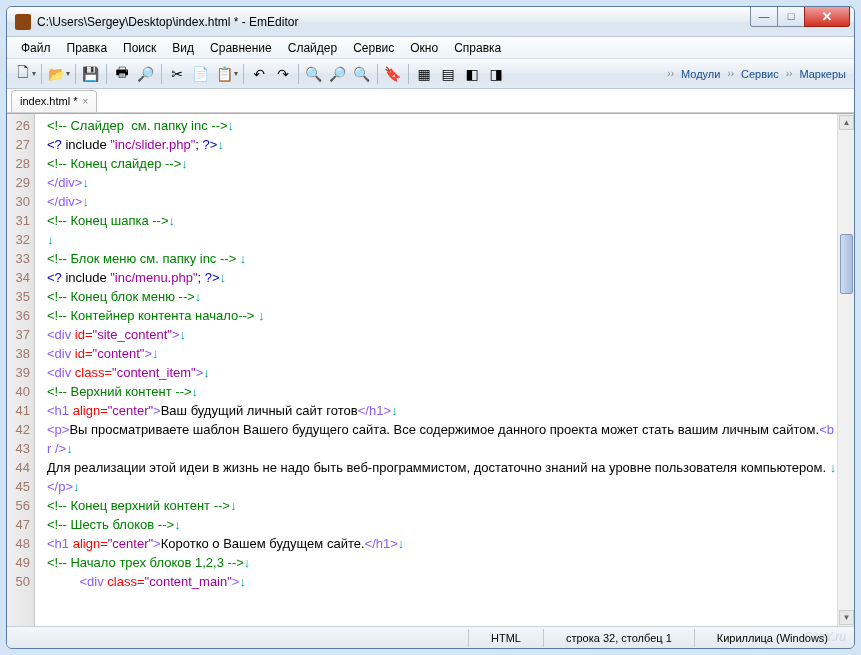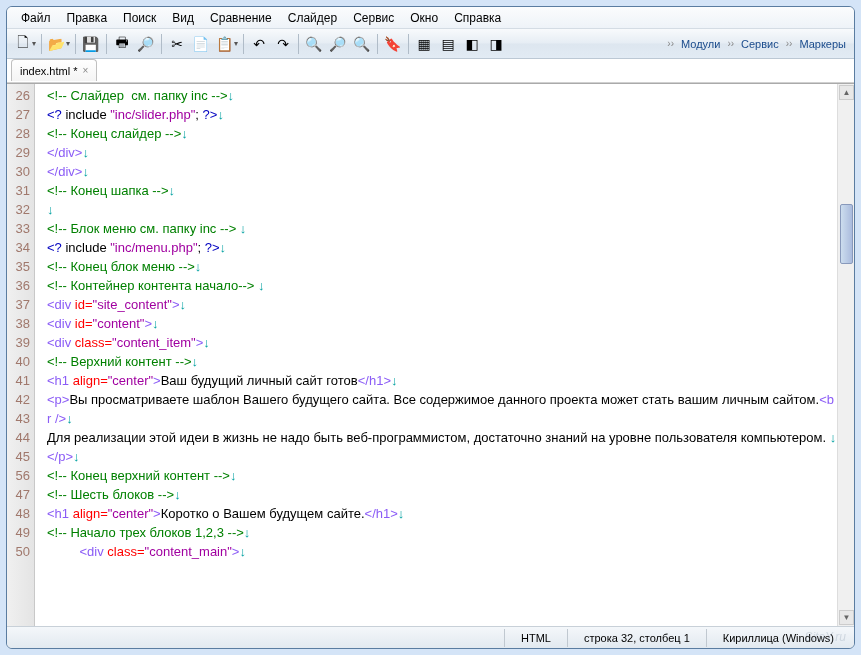--- a/index.html
+++ b/index.html
@@ -14,42 +14,51 @@
 .winbtn.close{background:linear-gradient(#f0a0a0,#d03020);color:#fff;border-color:#a02010;margin-right:4px;width:46px;border-bottom-right-radius:3px;font-size:13px;font-weight:bold}
 .menubar{height:22px;background:linear-gradient(#fbfcfd,#eef3f8);border-bottom:1px solid #d4dce4;display:flex;align-items:center;padding-left:6px;font-size:12px}
 .menuitem{padding:14px 8px;cursor:default}
 .toolbar{height:30px;background:linear-gradient(#f8fafc,#e6edf4 49%,#dde6ef 51%,#e2ebf4);border-bottom:1px solid #bcc8d4;display:flex;align-items:center;padding:0 4px;font-size:11px}
 .tbtn{width:22px;height:22px;display:flex;align-items:center;justify-content:center;font-size:14px;margin:0 1px}
 .tsep{width:1px;height:20px;background:#b0bcc8;margin:0 3px}
 .drop{font-size:8px;color:#555;margin-left:-3px;margin-right:2px}
 .spacer{flex:1}
 .tool-label{color:#1a4b8c;padding:0 4px;font-size:11px}
 .chev{color:#888;font-size:10px;padding:0 3px}
-.tabbar{height:24px;background:#fff;border-bottom:1px solid #d0d0d0;display:flex;align-items:flex-start;padding-left:4px}
+.tabbar{height:24px;background:#fff;border-bottom:1px solid #d0d0d0;display:flex;align-items:center;padding-left:4px}
 .tab{height:22px;background:linear-gradient(#fff,#f4f4f4);border:1px solid #c0c0c0;border-bottom:none;border-radius:4px 4px 0 0;padding:3px 8px;font-size:11px;display:flex;align-items:center;gap:5px}
 .tab-x{color:#888;font-size:10px;cursor:pointer}
 .editor-wrap{flex:1;display:flex;background:#fff;border-top:1px solid #aaa;overflow:hidden;position:relative}
 .gutter{width:28px;background:linear-gradient(90deg,#f0f0f0,#e4e4e4);border-right:1px solid #c8c8c8;font-family:Consolas,monospace;font-size:13px;color:#a0786c;text-align:right;padding-right:4px;padding-top:2px;line-height:19px}
 .code{flex:1;font-family:Consolas,"Courier New",monospace;font-size:13px;line-height:19px;padding-top:2px;padding-left:12px;white-space:pre;overflow:hidden}
 .scrollbar{width:17px;background:#f0f0f0;border-left:1px solid #ddd;position:relative}
 .scroll-thumb{position:absolute;top:120px;left:2px;width:13px;height:60px;background:linear-gradient(90deg,#cde,#abd);border:1px solid #89b;border-radius:2px}
 .scroll-btn{position:absolute;width:15px;height:15px;left:1px;background:#e8e8e8;border:1px solid #ccc;font-size:8px;text-align:center;line-height:13px;color:#666}
 .scroll-btn.up{top:1px}
 .scroll-btn.dn{bottom:1px}
 .statusbar{height:22px;background:linear-gradient(#f4f7fa,#e2e9f0);border-top:1px solid #c8d0d8;display:flex;align-items:center;font-size:11px;padding:0 4px}
-.statusbar>span{padding:0 16px;border-left:1px solid #c0c8d0;height:18px;line-height:18px}
+.statusbar>span{padding:0 22px;border-left:1px solid #c0c8d0;height:18px;line-height:18px}
 .statusbar .stretch{flex:1;border:none}
 .watermark{position:absolute;right:8px;bottom:4px;font-size:12px;color:rgba(120,140,160,.25);font-style:italic}
 
 .c-cm{color:#008000}.c-tg{color:#8b5cf6}.c-at{color:#ff0000}.c-st{color:#a000a0}.c-bl{color:#0000c0}.c-nl{color:#00a0a0}.c-tx{color:#000000}
 </style>
 </head>
 <body>
 
 <div class="window">
+ <div class="titlebar">
+  <span class="title-icon"></span>
+  <span class="title-text">C:\Users\Sergey\Desktop\index.html * - EmEditor</span>
+  <div class="winbtns">
+   <div class="winbtn min">—</div>
+   <div class="winbtn">□</div>
+   <div class="winbtn close">✕</div>
+  </div>
+ </div>
 
  <div class="menubar" id="menubar">
       <span class="menuitem">Файл</span>
       <span class="menuitem">Правка</span>
       <span class="menuitem">Поиск</span>
       <span class="menuitem">Вид</span>
       <span class="menuitem">Сравнение</span>
       <span class="menuitem">Слайдер</span>
       <span class="menuitem">Сервис</span>
       <span class="menuitem">Окно</span>

